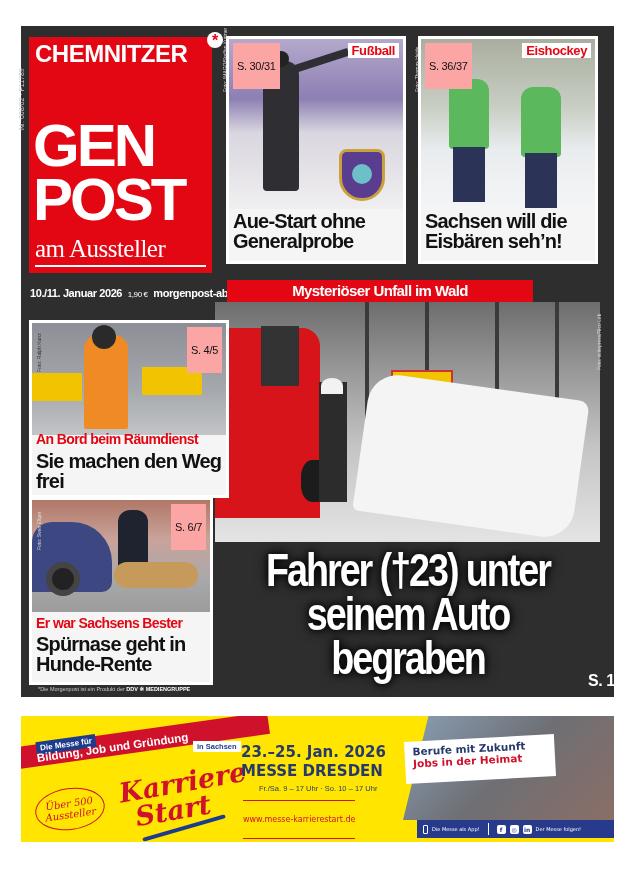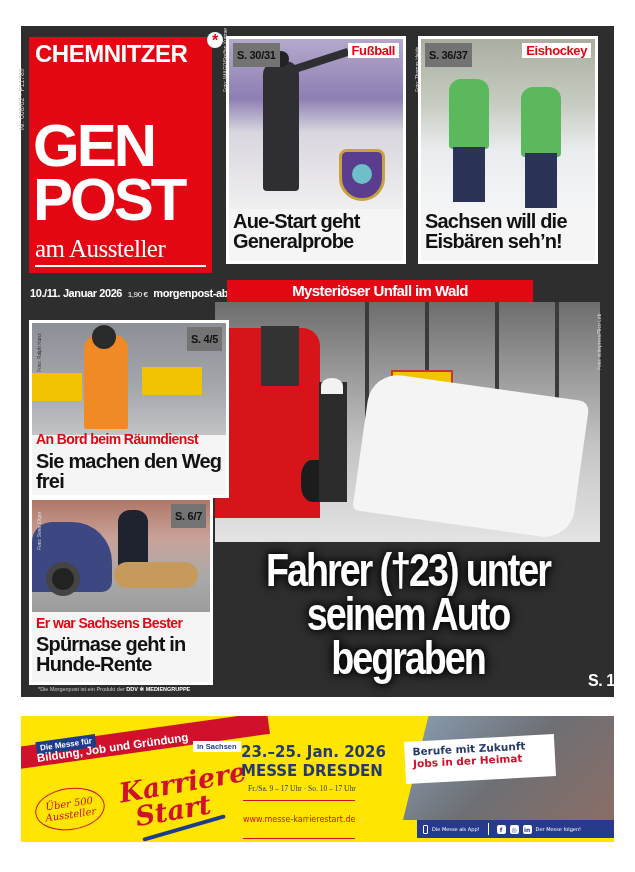--- a/index.html
+++ b/index.html
@@ -47,22 +47,22 @@
     font-family: "Liberation Sans Narrow", "Liberation Sans", sans-serif;
   }
   .dateline .price { font-size: 8px; font-weight: normal; margin: 0 3px; }
 
   
   .card {
     position: absolute; background: #f5f5f5; border: 3px solid #fff; overflow: hidden;
   }
   .photo { position: absolute; left: 0; top: 0; right: 0; }
   .page-badge {
-    position: absolute; background: #737373; color: #111; font-weight: 700; font-size: 11px;
-    padding: 6px 4px; letter-spacing: -0.3px;
+    position: absolute; background: #fca5a5; color: #111; font-weight: 400; font-size: 11px;
+    padding: 17px 4px; letter-spacing: -0.3px;
   }
   .category-badge {
     position: absolute; background: #fff; color: #e30613; font-weight: 900; font-size: 13px;
     padding: 0 4px; letter-spacing: -0.4px;
   }
   .card-headline {
     position: absolute; left: 4px; right: 4px; color: #111; font-weight: 900;
     font-size: 20px; line-height: 20px; letter-spacing: -0.8px;
   }
   .card-kicker {
@@ -200,21 +200,21 @@
     position: absolute; left: 100px; top: 56px; color: #d0112b; font-style: italic; font-weight: bold;
     font-size: 27px; line-height: 26px; transform: rotate(-10deg); font-family: "DejaVu Serif", serif;
     text-align: center; width: 100px;
   }
   .ad-swoosh { position: absolute; left: 120px; top: 110px; width: 86px; height: 4px; background: #1e3c8c; border-radius: 3px; transform: rotate(-16deg); }
   .ad-dates {
     position: absolute; left: 220px; top: 28px; color: #273a6c; font-weight: bold; font-size: 15px; line-height: 17px;
     font-family: "DejaVu Sans", sans-serif;
   }
   .ad-city { position: absolute; left: 220px; top: 46px; color: #273a6c; font-weight: bold; font-size: 15px; font-family: "DejaVu Sans", sans-serif; }
-  .ad-hours { position: absolute; left: 227px; top: 68px; color: #273a6c; font-size: 7.5px; font-family: Liberation Serif, serif; }
+  .ad-hours { position: absolute; left: 238px; top: 68px; color: #273a6c; font-size: 7.5px; font-family: Liberation Sans, sans-serif; }
   .ad-url {
     position: absolute; left: 222px; top: 84px; color: #d0112b; font-weight: normal; font-size: 8px;
     border-top: 1px solid #d0112b; border-bottom: 1px solid #d0112b; padding: 14px 0;
     font-family: "DejaVu Sans", sans-serif;
   }
   .ad-photo {
     position: absolute; left: 382px; top: 0; width: 212px; height: 104px;
     background: linear-gradient(135deg, #8aa0b6 0%, #6e6f74 50%, #8b6e66 100%);
     clip-path: polygon(12% 0, 100% 0, 100% 100%, 0 100%);
   }
@@ -259,21 +259,21 @@
 
 <div class="card card-fussball">
   <div class="photo">
     <div class="coach"></div>
     <div class="coach-head"></div>
     <div class="coach-arm"></div>
     <div class="aue-crest"></div>
   </div>
   <div class="page-badge" style="left:4px;top:4px;">S. 30/31</div>
   <div class="category-badge" style="right:4px;top:4px;">Fußball</div>
-  <div class="card-headline">Aue-Start geht Generalprobe</div>
+  <div class="card-headline">Aue-Start ohne Generalprobe</div>
 </div>
 <div class="credit" style="left:222px;top:92px;color:#ddd;">Foto: IMAGO/Steffen Kuttner</div>
 
 <div class="card card-eishockey">
   <div class="photo">
     <div class="player p1"></div>
     <div class="player-legs p1l"></div>
     <div class="player p2"></div>
     <div class="player-legs p2l"></div>
   </div>

